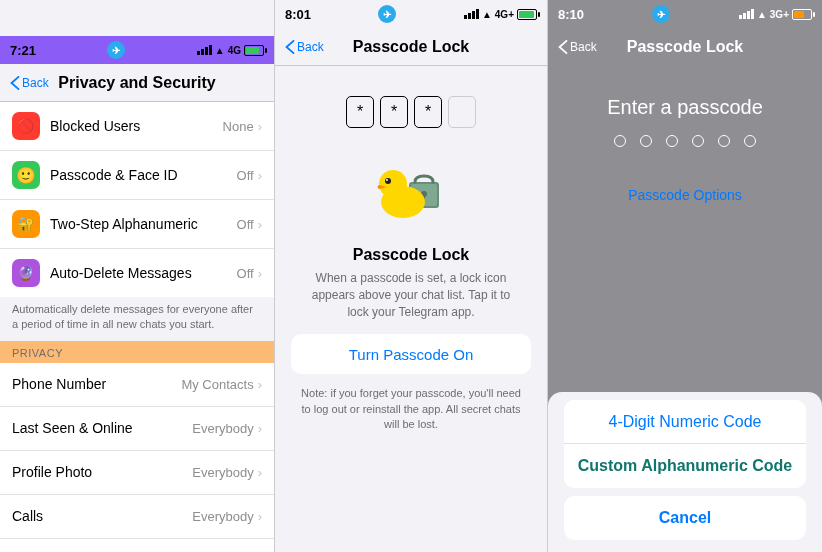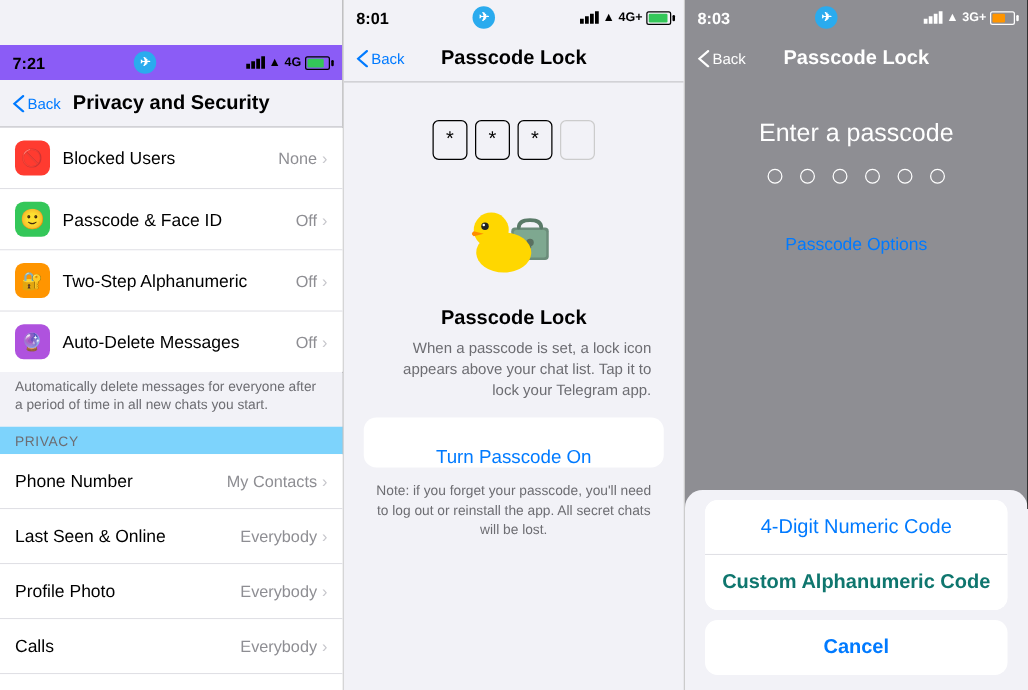--- a/index.html
+++ b/index.html
@@ -124,21 +124,21 @@
       color: #c7c7cc;
       font-size: 13px;
     }
 
     .section-label {
       padding: 6px 12px 4px;
       font-size: 11px;
       color: #6d6d72;
       text-transform: uppercase;
       letter-spacing: 0.5px;
-      background: #7dd3fc;
+      background: #fdba74;
     }
     .section-footer {
       padding: 4px 12px 8px;
       font-size: 11px;
       color: #6d6d72;
       background: #f2f2f7;
       line-height: 1.4;
     }
 
     
@@ -181,36 +181,36 @@
     .passcode-lock-title {
       font-size: 16px;
       font-weight: 600;
       color: #000;
       margin-top: 10px;
       margin-bottom: 6px;
     }
     .passcode-lock-desc {
       font-size: 12px;
       color: #6d6d72;
-      text-align: right;
+      text-align: center;
       line-height: 1.4;
       margin-bottom: 14px;
       padding: 0 10px;
     }
 
     .turn-on-btn {
       width: 100%;
       height: 40px;
       background: #fff;
       border: none;
       border-radius: 10px;
       color: #007AFF;
       font-size: 15px;
       cursor: pointer;
-      display: flex; align-items: flex-end; justify-content: center;
+      display: flex; align-items: center; justify-content: center;
     }
 
     .note-text {
       font-size: 11px;
       color: #6d6d72;
       text-align: center;
       line-height: 1.4;
       margin-top: 12px;
       padding: 0 8px;
     }
@@ -496,21 +496,21 @@
       <span>Turn Passcode On</span>
     </button>
 
     <div class="note-text">Note: if you forget your passcode, you'll need to log out or reinstall the app. All secret chats will be lost.</div>
   </div>
 </div>
 
 <div class="panel panel-3" style="position:relative;">
 
   <div class="status-bar" style="color:#fff;">
-    <span class="time">8:03</span>
+    <span class="time">8:10</span>
     <span class="telegram-logo">✈</span>
     <span class="right-icons">
       <span class="signal-bars signal-bars-white">
         <span></span>
           <span></span>
           <span></span>
           <span></span>
       </span>
       <span style="color:#fff;">▲</span>
       <span style="color:#fff;">3G+</span>

